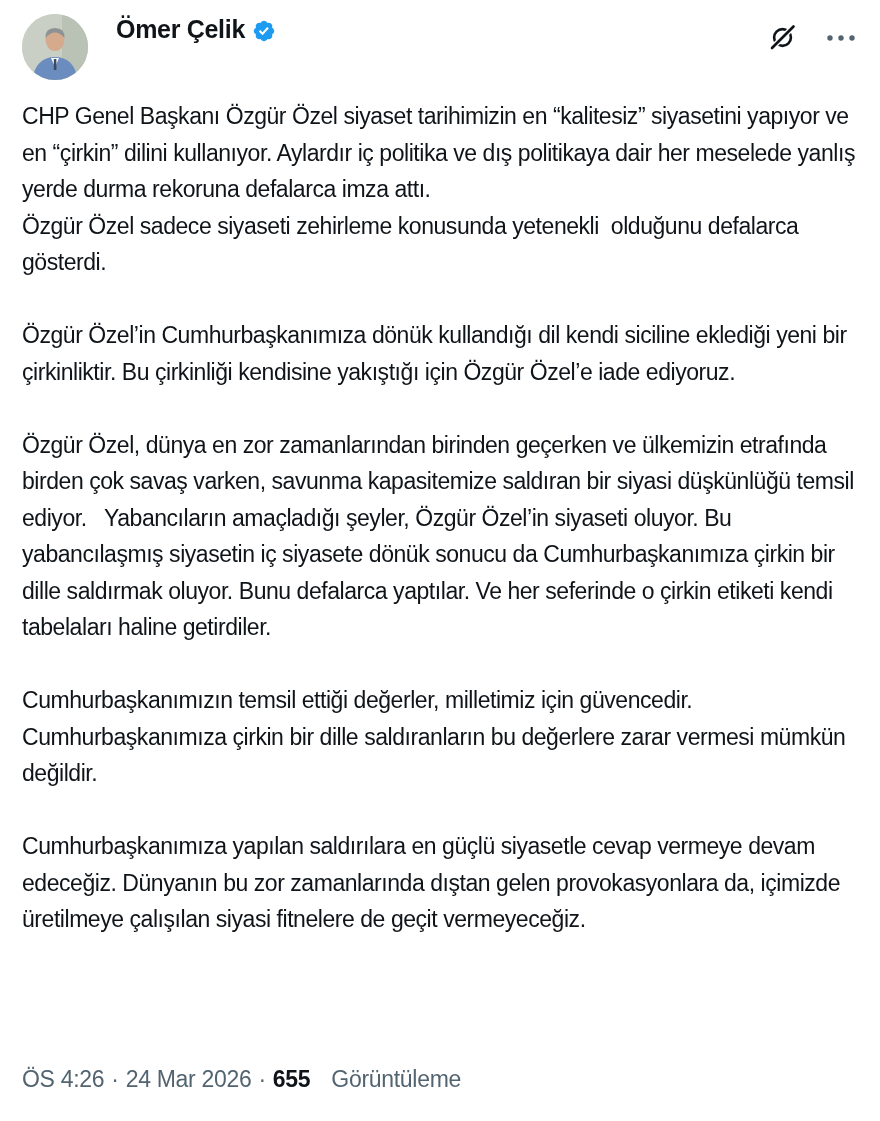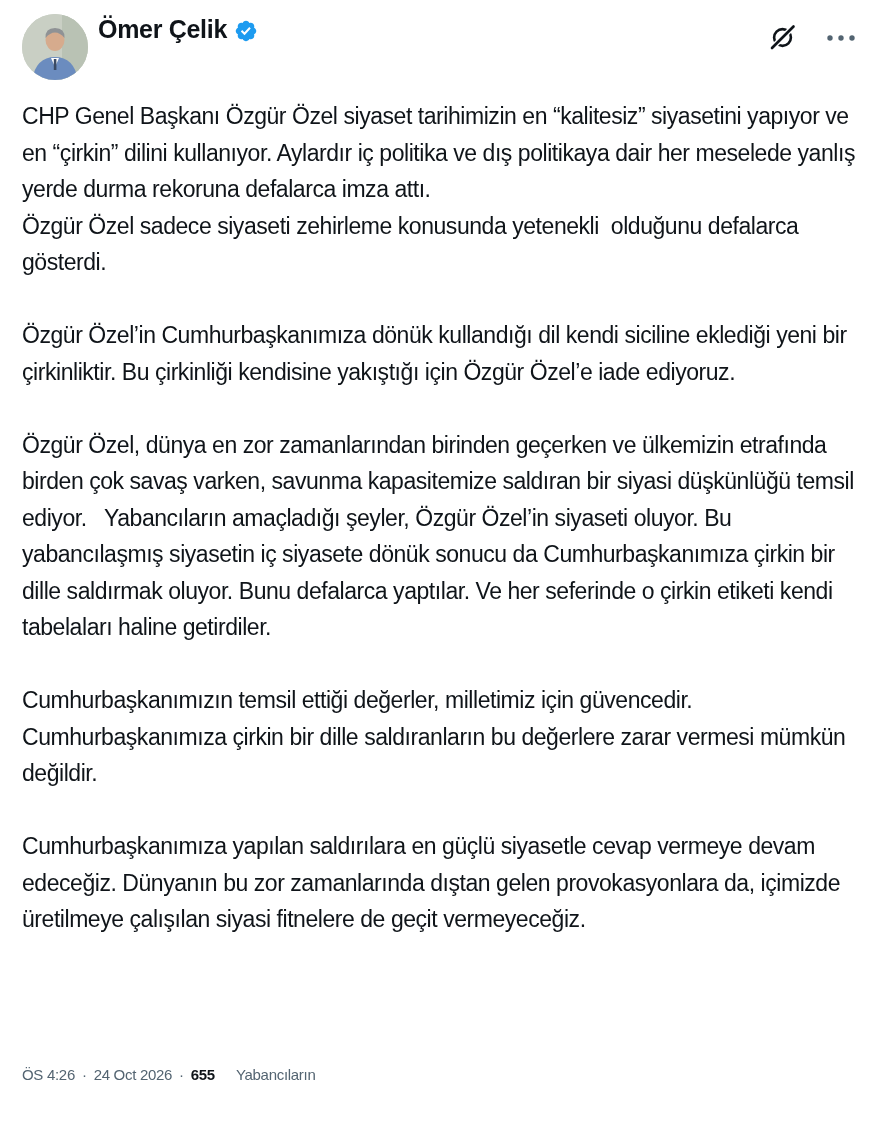--- a/index.html
+++ b/index.html
@@ -23,21 +23,21 @@
   .avatar {
     width: 66px;
     height: 66px;
     border-radius: 50%;
     overflow: hidden;
     flex: 0 0 66px;
     background: #c9cfc4;
     cursor: pointer;
   }
   .author-block {
-    margin-left: 10px;
+    margin-left: 28px;
     flex: 1 1 auto;
     padding-top: 1px;
     min-width: 0;
   }
   .name-row {
     display: flex;
     align-items: center;
     gap: 7px;
   }
   .name {
@@ -80,21 +80,21 @@
     word-wrap: break-word;
   }
   
   .footer {
     position: absolute;
     left: 22px;
     top: 1066px;
     display: flex;
     align-items: baseline;
     gap: 7px;
-    font-size: 15px;
+    font-size: 23px;
     letter-spacing: -0.3px;
     color: #536471;
   }
   .views-count {
     font-weight: 700;
     color: #0f1419;
   }
   .views-group {
     display: flex;
     gap: 21px;
@@ -157,21 +157,21 @@
 
 Özgür Özel, dünya en zor zamanlarından birinden geçerken ve ülkemizin etrafında birden çok savaş varken, savunma kapasitemize saldıran bir siyasi düşkünlüğü temsil ediyor.   Yabancıların amaçladığı şeyler, Özgür Özel’in siyaseti oluyor. Bu yabancılaşmış siyasetin iç siyasete dönük sonucu da Cumhurbaşkanımıza çirkin bir dille saldırmak oluyor. Bunu defalarca yaptılar. Ve her seferinde o çirkin etiketi kendi tabelaları haline getirdiler.
 
 Cumhurbaşkanımızın temsil ettiği değerler, milletimiz için güvencedir. Cumhurbaşkanımıza çirkin bir dille saldıranların bu değerlere zarar vermesi mümkün değildir.
 
 Cumhurbaşkanımıza yapılan saldırılara en güçlü siyasetle cevap vermeye devam edeceğiz. Dünyanın bu zor zamanlarında dıştan gelen provokasyonlara da, içimizde üretilmeye çalışılan siyasi fitnelere de geçit vermeyeceğiz.</div>
 
   <div class="footer">
     <span>ÖS 4:26</span>
     <span>·</span>
-    <span>24 Oct 2026</span>
+    <span>24 Mar 2026</span>
     <span>·</span>
     <span class="views-group">
       <span class="views-count">655</span>
-      <span>Yabancıların</span>
+      <span>Görüntüleme</span>
     </span>
   </div>
 
 </div>
 
 </body></html>

